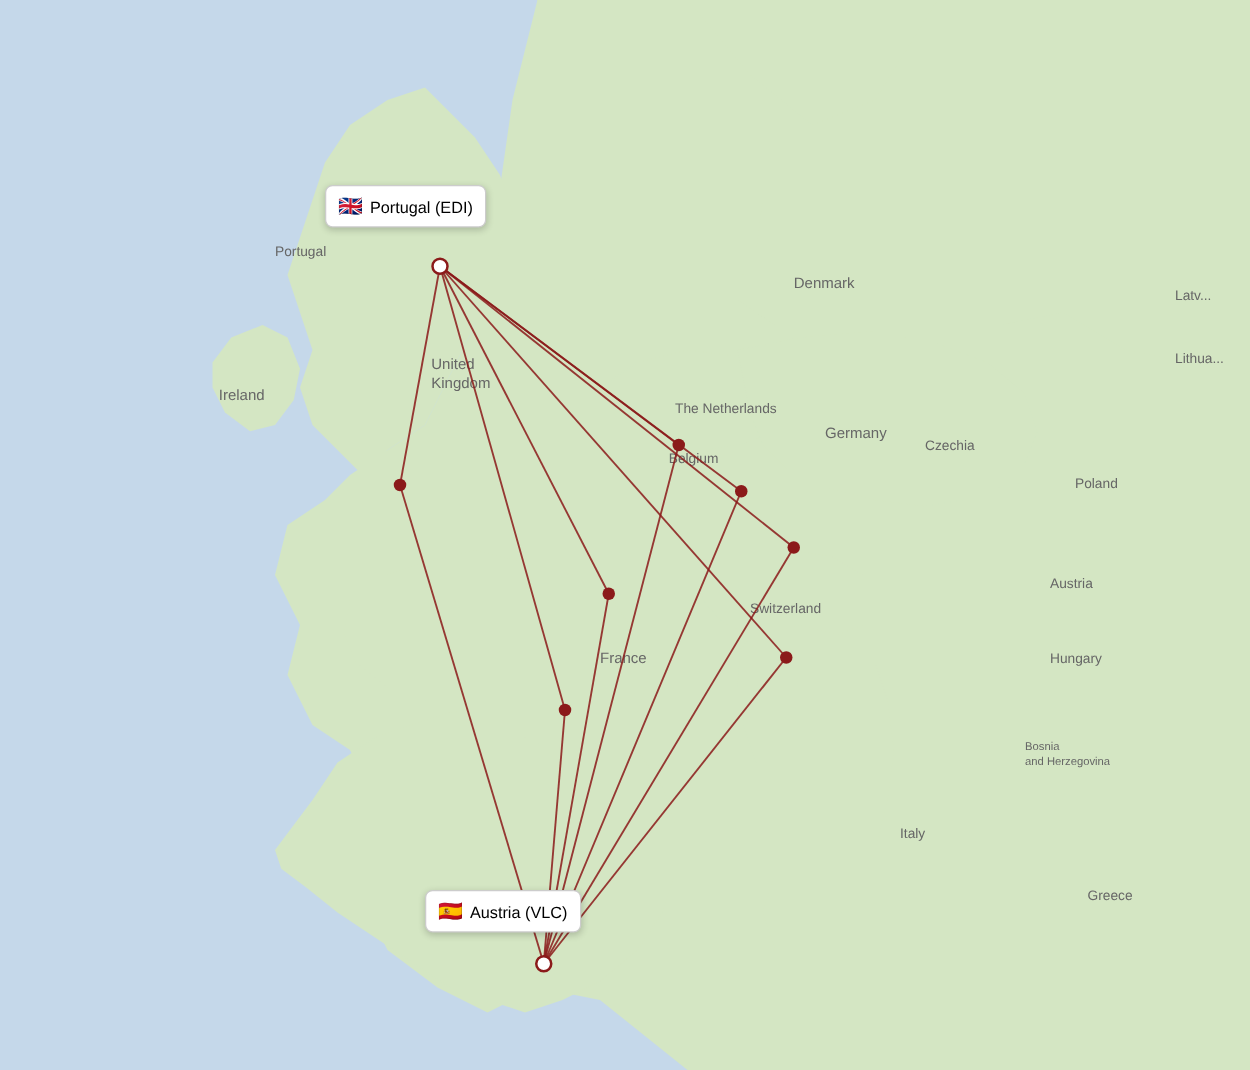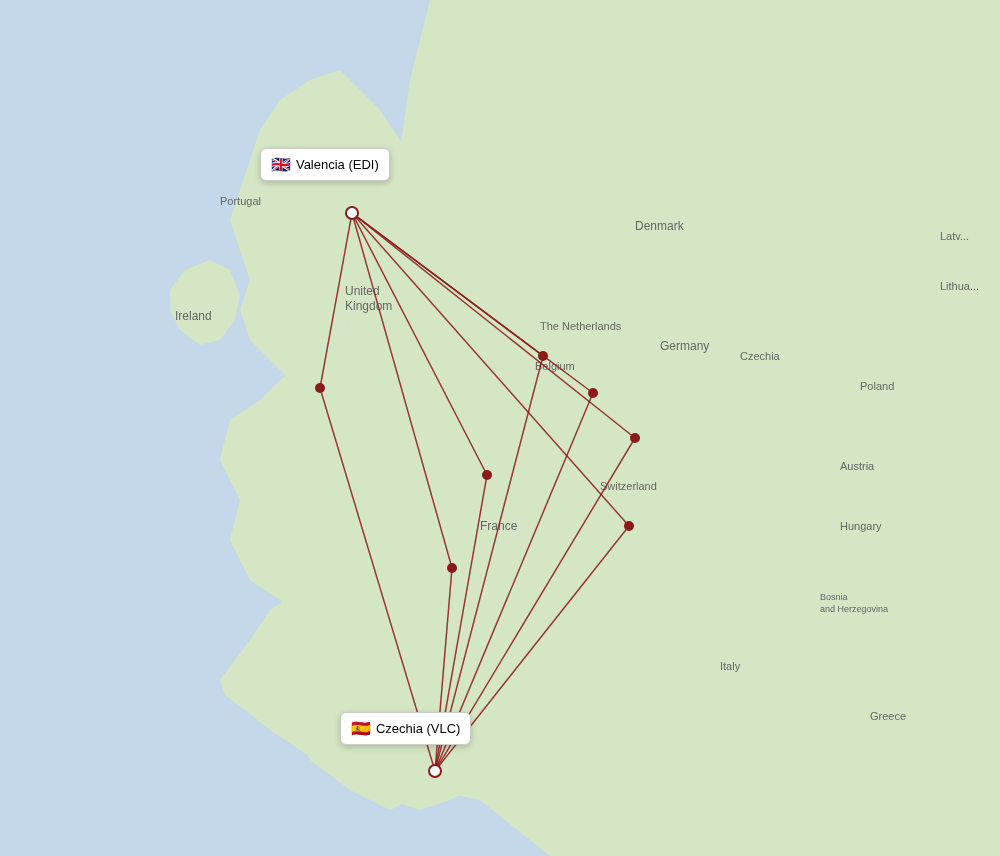--- a/index.html
+++ b/index.html
@@ -133,20 +133,20 @@
     <circle cx="629" cy="526" r="5" fill="#8b1a1a"></circle>
     <circle cx="452" cy="568" r="5" fill="#8b1a1a"></circle>
 
     <circle cx="352" cy="213" r="6" fill="white" stroke="#8b1a1a" stroke-width="2"></circle>
 
     <circle cx="435" cy="771" r="6" fill="white" stroke="#8b1a1a" stroke-width="2"></circle>
   </svg>
 
   <div class="airport-label" id="edinburgh-label">
     <span class="flag">🇬🇧</span>
-    <span>Valencia (EDI)</span>
+    <span>Portugal (EDI)</span>
   </div>
 
   <div class="airport-label" id="valencia-label">
     <span class="flag">🇪🇸</span>
-    <span>Czechia (VLC)</span>
+    <span>Austria (VLC)</span>
   </div>
 </div>
 
 </body></html>

